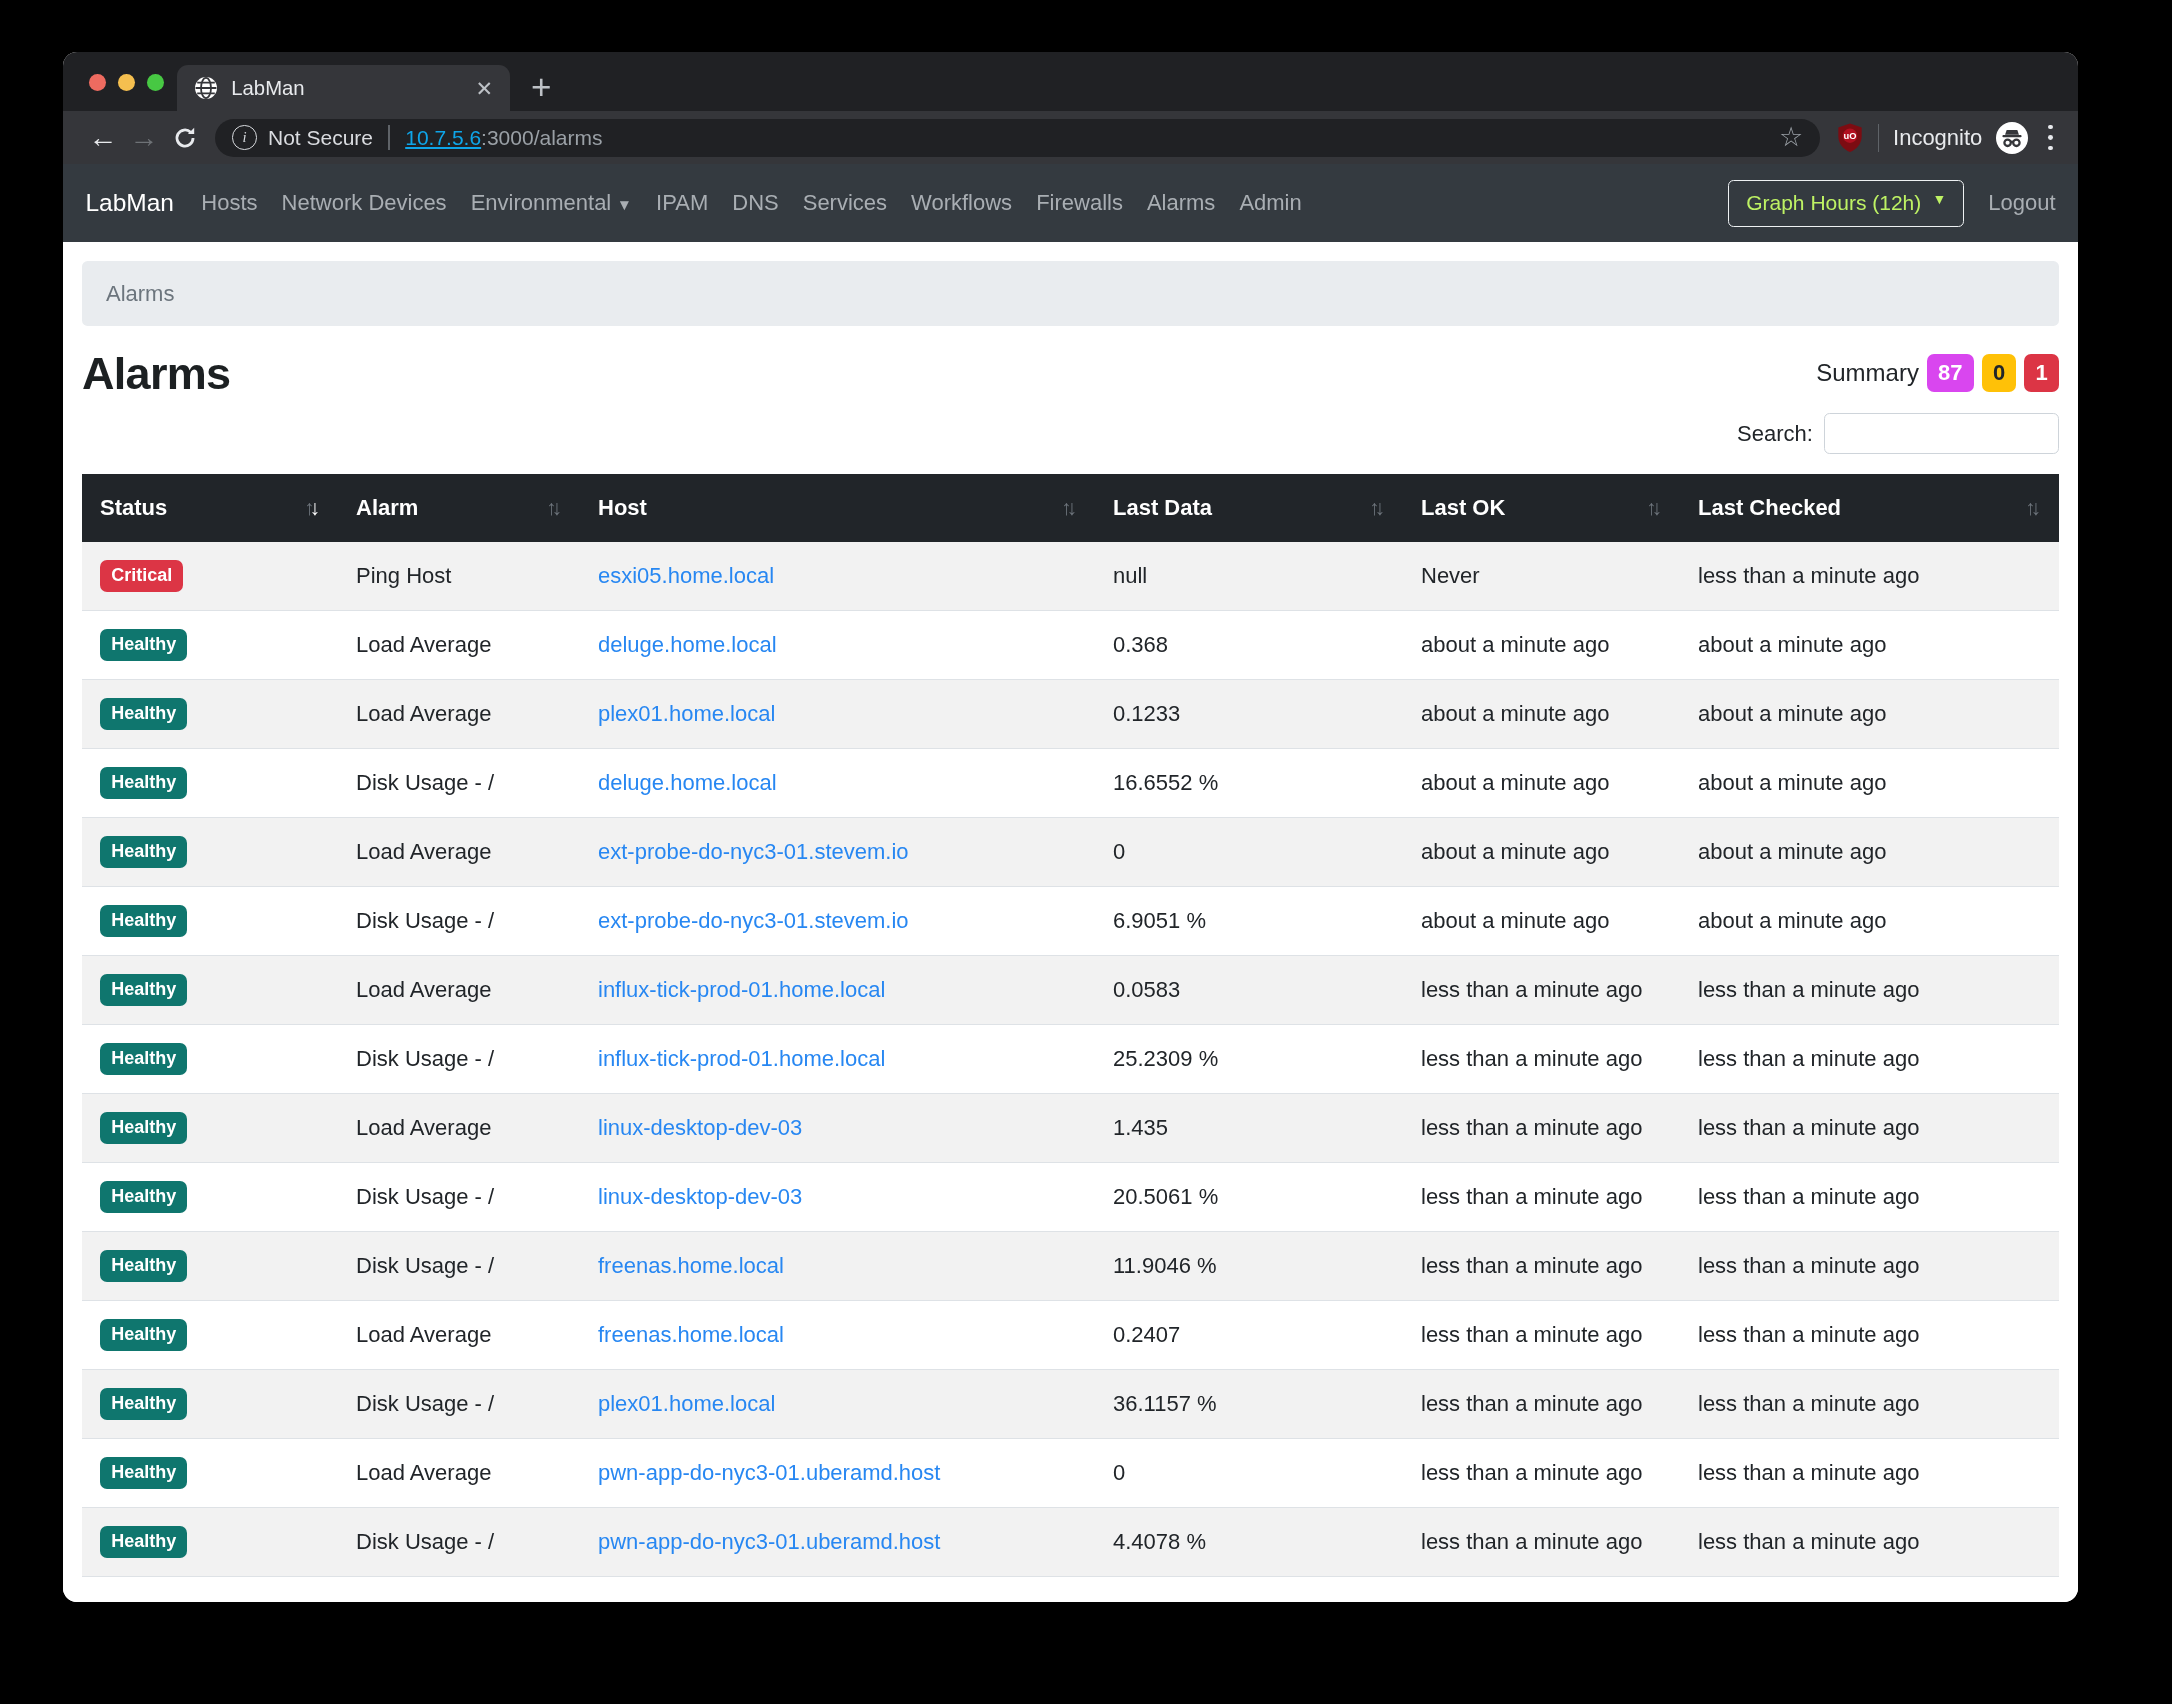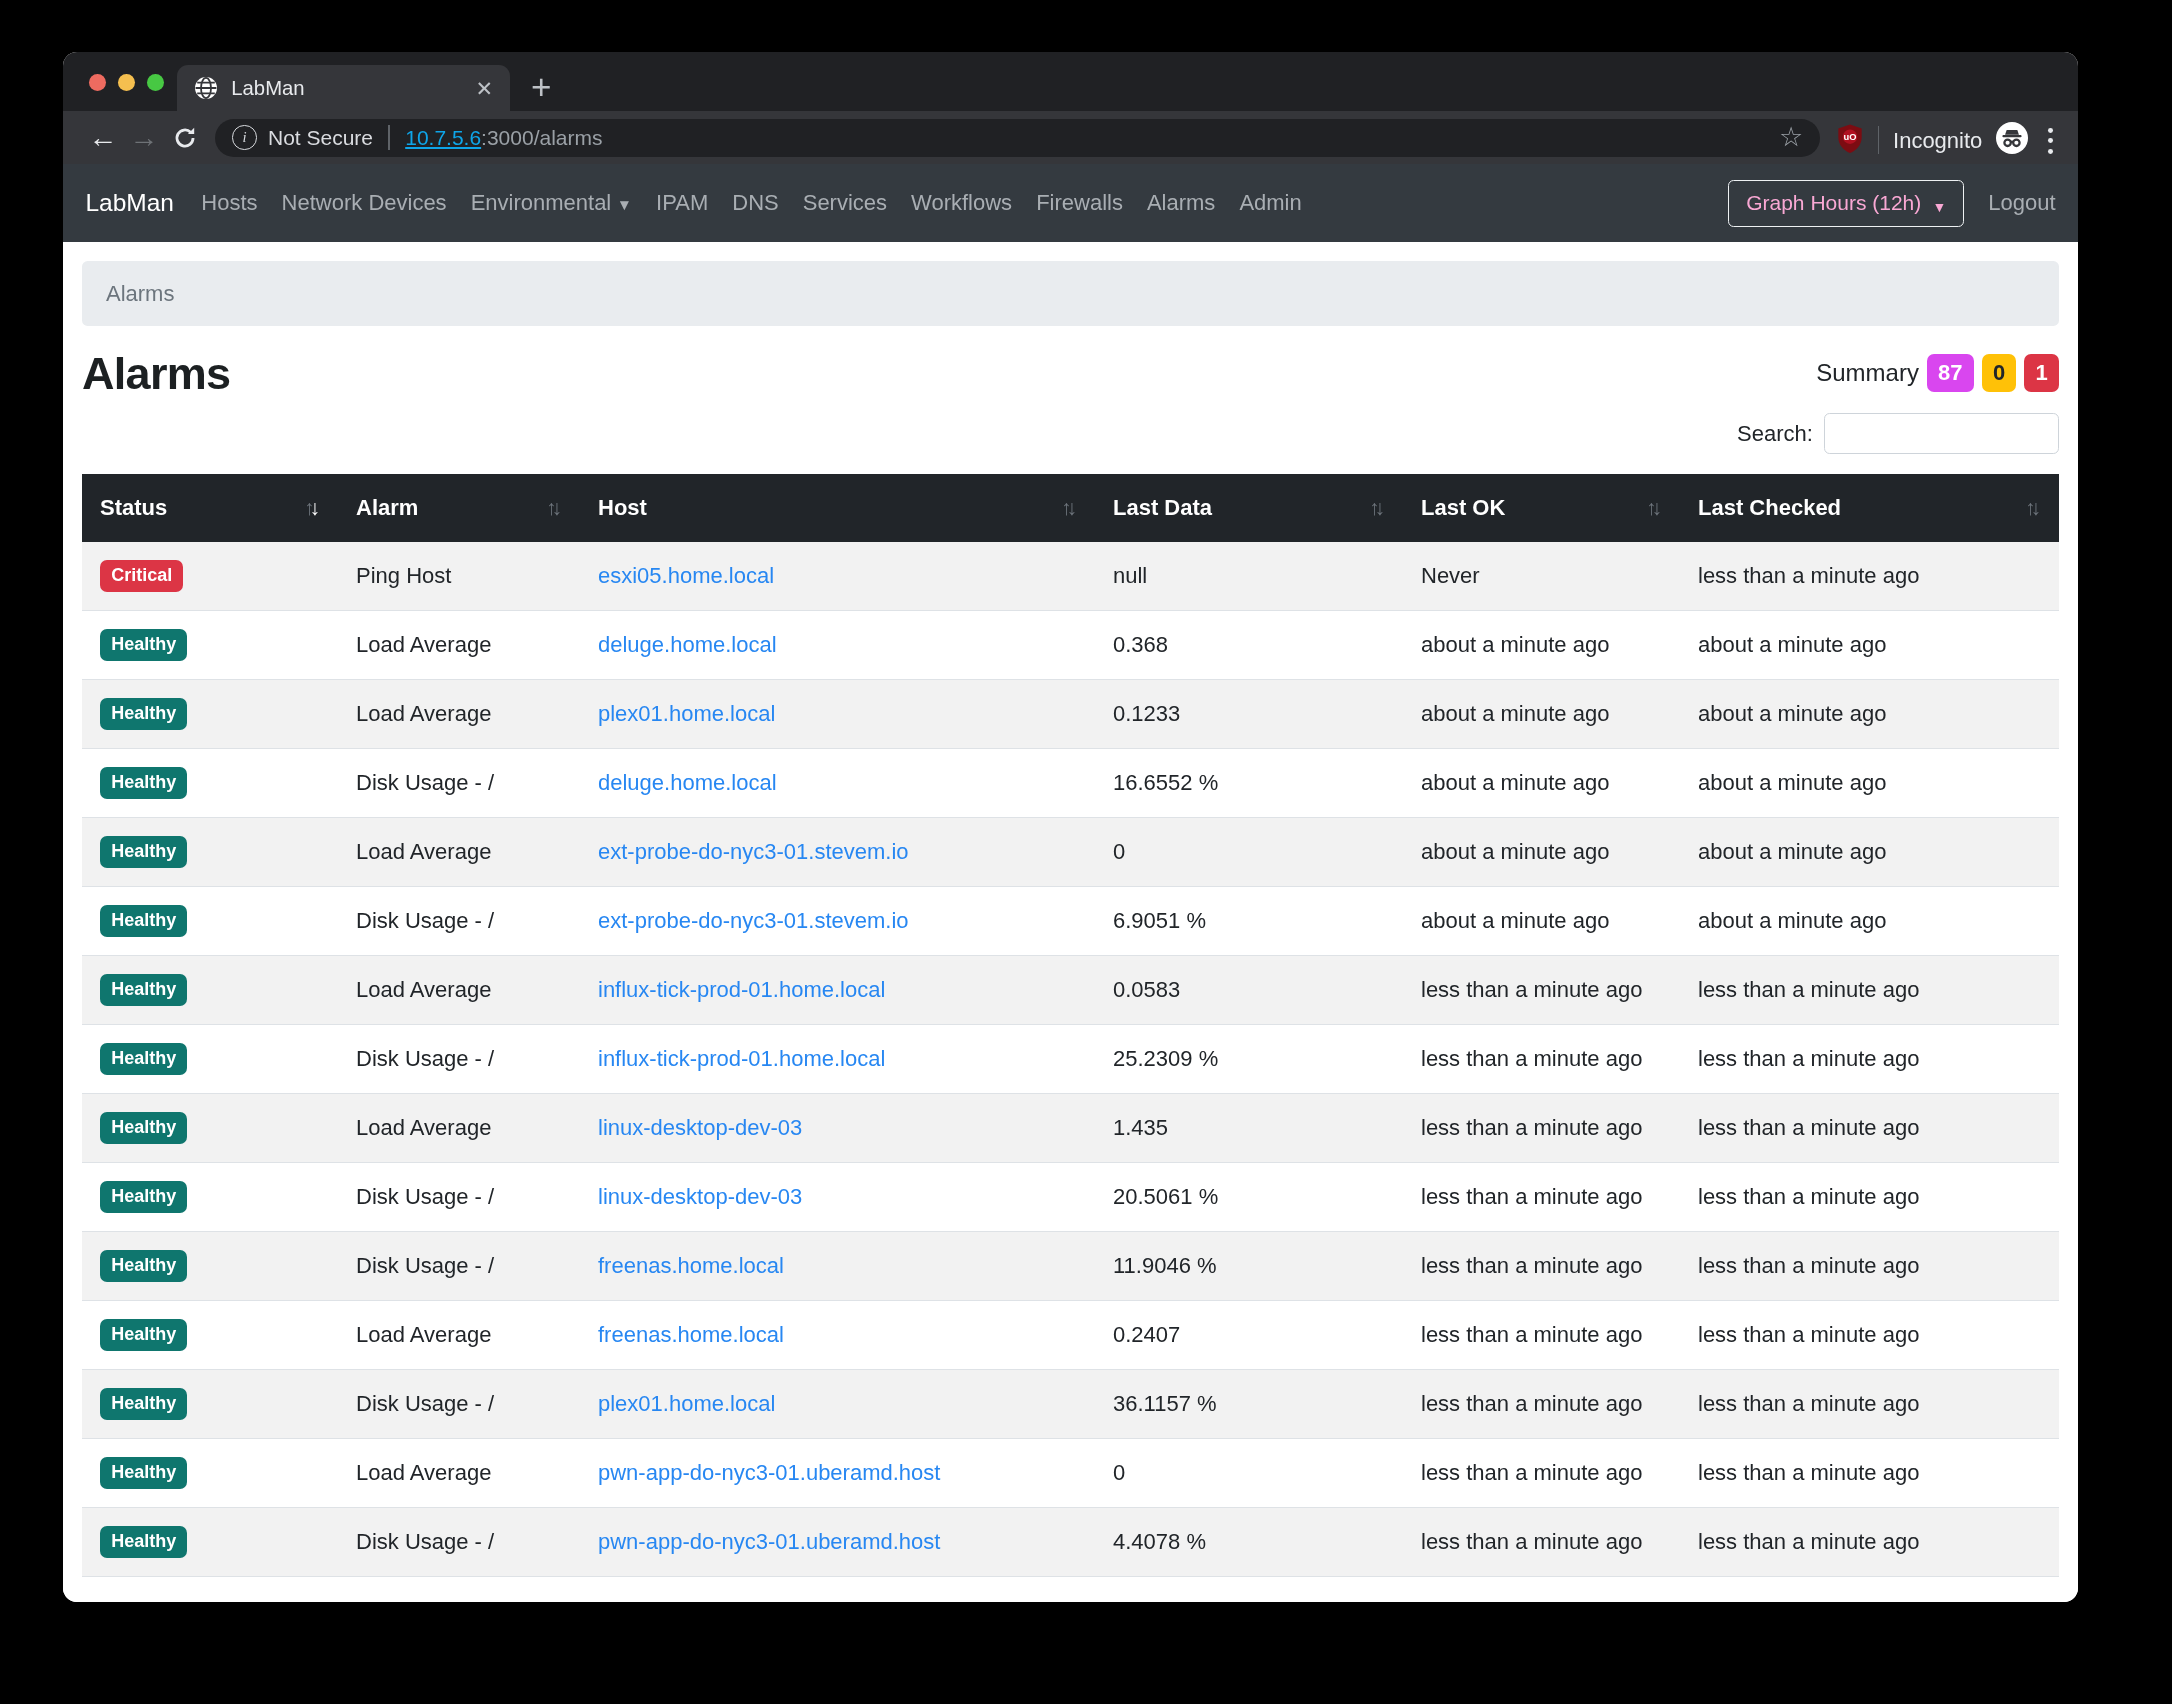--- a/index.html
+++ b/index.html
@@ -37,34 +37,34 @@
   .info-badge {
     width:22.4px; height:22.4px; border-radius:50%; border:1.4px solid #d6d9dd;
     color:#d6d9dd; font-size:14.7px; display:flex; align-items:center; justify-content:center;
     font-style:italic; font-family:"Liberation Serif",serif; flex:0 0 auto;
   }
   .sec-text { color:#dadce0; font-size:21px; margin-left:11.2px; }
   .url-sep { width:1.4px; height:25px; background:#5f6368; margin:0 15.4px; }
   .url-host { color:#0ea5e9; font-size:21px;text-decoration:underline; }
   .url-rest { color:#9aa0a6; font-size:21px; }
   .star { margin-left:auto; color:#9aa0a6; font-size:27px; line-height:27px; }
-  .ext-area { display:flex; align-items:flex-end; gap:14px; margin-left:15.4px; }
+  .ext-area { display:flex; align-items:center; gap:14px; margin-left:15.4px; }
   .chrome-sep { width:1.4px; height:28px; background:#5f6368; }
   .incog-label { color:#e8eaed; font-size:22px; }
   .menu-dots { display:flex; flex-direction:column; gap:5.6px; padding:0 5.6px; }
   .dot { width:4.9px; height:4.9px; border-radius:50%; background:#e8eaed; }
   
   .appnav { flex:0 0 78px; background:#343a40; display:flex; align-items:center; padding:0 22.4px; }
   .brand { color:#fff; font-size:24.5px; margin-right:15.4px; }
   .nav-item { color:#a9aeb3; font-size:22px; padding:0 12px; white-space:nowrap; }
   .nav-item .caret { font-size:15.4px; margin-left:5.6px; }
   .nav-right { margin-left:auto; display:flex; align-items:center; gap:24px; }
   .graph-btn {
-    border:1.4px solid #eef1f3; border-radius:5.6px; color:#f9a8d4; font-size:21px;
-    padding:10.5px 17px; display:flex; align-items:flex-end; gap:11.2px; white-space:nowrap;
+    border:1.4px solid #eef1f3; border-radius:5.6px; color:#bef264; font-size:21px;
+    padding:10.5px 17px; display:flex; align-items:flex-start; gap:11.2px; white-space:nowrap;
   }
   .graph-btn .caret { font-size:14px; }
   .logout { color:#a9aeb3; font-size:22px; }
   
   .content { flex:1; background:#fff; padding:19px 19px 0 19px; box-sizing:border-box; }
   .breadcrumb {
     background:#e9ecef; border-radius:5.6px; padding:19.6px 24px;
     font-size:22px; color:#6c757d; margin-bottom:22.4px;
   }
   .header-row { display:flex; justify-content:space-between; align-items:flex-start; margin-bottom:19.6px; margin-top:9.8px; }

